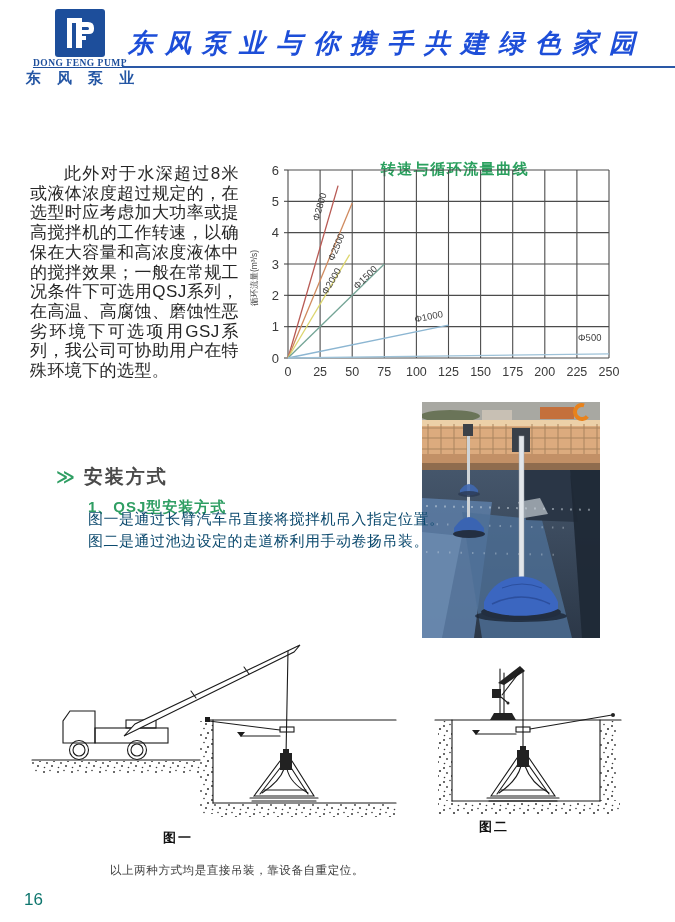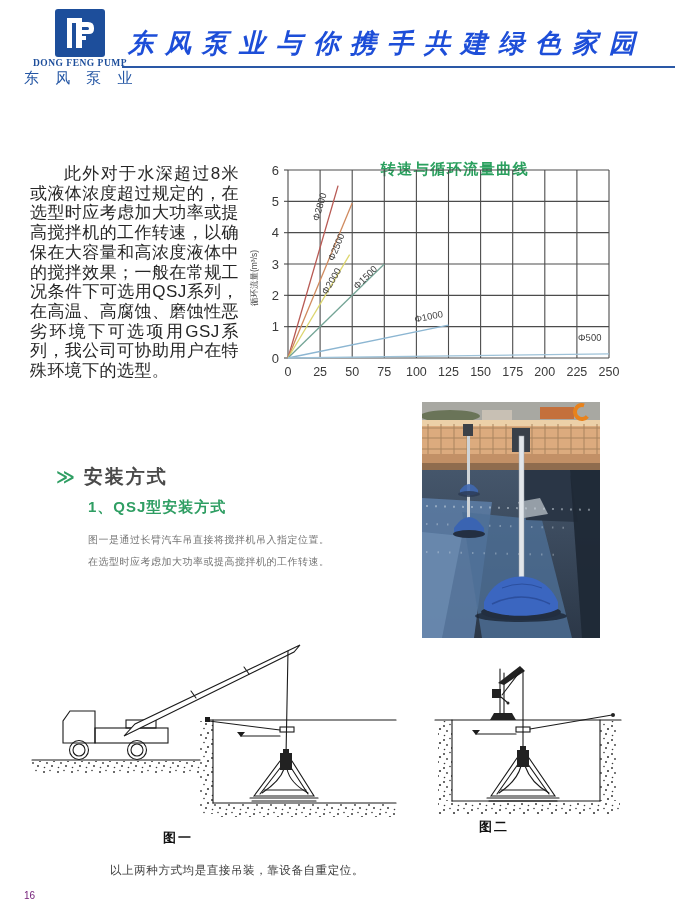--- a/index.html
+++ b/index.html
@@ -3,37 +3,37 @@
 <meta charset="utf-8">
 <style>
   html,body{margin:0;padding:0;background:#888;}
   #page{
     position:relative;width:675px;height:922px;background:#ffffff;
     font-family:"Liberation Sans","DejaVu Sans",sans-serif;
     overflow:hidden;margin:0 auto;
   }
   .abs{position:absolute;}
   
-  #company-en{left:18px;top:58px;width:124px;text-align:center;font-size:9.5px;font-weight:bold;color:#1d4e9b;letter-spacing:.5px;font-family:"Liberation Serif","DejaVu Serif",serif;}
-  #company-cn{left:18px;top:69px;width:124px;text-align:left;font-size:15px;font-weight:normal;color:#2456a4;letter-spacing:6px;text-indent:6px;}
+  #company-en{left:18px;top:58px;width:124px;text-align:center;font-size:9.5px;font-weight:bold;color:#1d4e9b;letter-spacing:.5px;font-family:"Liberation Serif","DejaVu Serif",serif;text-decoration:underline;}
+  #company-cn{left:18px;top:69px;width:124px;text-align:center;font-size:15px;font-weight:bold;color:#2456a4;letter-spacing:6px;text-indent:6px;}
   #slogan{left:128px;top:26px;width:540px;font-size:26px;font-weight:bold;font-style:italic;color:#1d4ed8;letter-spacing:11px;font-family:"DejaVu Serif","Liberation Serif",serif;}
   #header-rule{left:122px;top:66px;width:553px;height:2px;background:#2a58a6;}
   
   #intro{left:30px;top:164px;width:209px;font-size:17px;line-height:19.7px;color:#262626;text-align:justify;text-indent:2em;letter-spacing:.4px;}
   
   #chart-title{left:265px;top:128px;width:380px;text-align:center;font-size:15px;font-weight:bold;color:#2aa05e;letter-spacing:1.5px;margin-top:32px;}
   #flow-chart{left:246px;top:158px;}
   
   #install-heading{left:56px;top:464px;font-size:19px;font-weight:bold;color:#4a4a4a;letter-spacing:2px;}
   #install-heading .chev{color:#2f9e63;font-size:18px;margin-right:9px;letter-spacing:0;}
   #sub-heading{left:88px;top:498px;font-size:15px;font-weight:bold;color:#2f9e63;letter-spacing:1px;}
-  #install-desc{left:88px;top:529px;font-size:10px;line-height:22px;color:#737373;letter-spacing:.5px;}
+  #install-desc{left:88px;top:508px;font-size:15px;line-height:22px;color:#0c4a6e;letter-spacing:.5px;}
   
   #footer-note{left:110px;top:863px;font-size:11.6px;color:#3b3b3b;letter-spacing:.5px;text-align:right;}
-  #page-number{left:24px;top:890px;font-size:10px;color:#701a75;}
+  #page-number{left:24px;top:890px;font-size:17px;color:#0f766e;}
   svg text.figlab{font:bold 13px "Liberation Sans","DejaVu Sans",sans-serif;fill:#111;letter-spacing:2px;}
   .ln{stroke:#1b1b1b;stroke-width:1.1;fill:none;stroke-linecap:round;}
 </style>
 </head>
 <body>
 
 <div id="page">
 
   <div class="abs" style="left:55px;top:9px;">
     <svg width="50" height="48" viewBox="0 0 50 48">
@@ -171,21 +171,21 @@
     <path d="M80,186 Q100,178 120,186" stroke="#2c4f9e" stroke-width="1" fill="none"></path>
     <circle cx="160" cy="10" r="7" fill="none" stroke="#e8821c" stroke-width="4" stroke-dasharray="30 14" transform="rotate(40 160 10)"></circle>
   </svg>
 
   <div class="abs" id="install-heading">
     <span class="chev">≫</span><span>安装方式</span>
   </div>
   <div class="abs" id="sub-heading">1、QSJ型安装方式</div>
   <div class="abs" id="install-desc">
     <div>图一是通过长臂汽车吊直接将搅拌机吊入指定位置。</div>
-    <div>在选型时应考虑加大功率或提高搅拌机的工作转速。</div>
+    <div>图二是通过池边设定的走道桥利用手动卷扬吊装。</div>
   </div>
 
   <svg class="abs" style="left:28px;top:643px;" width="372" height="215" viewBox="0 0 372 215">
     <defs>
       <pattern id="stip1" width="14" height="14" patternUnits="userSpaceOnUse">
         <g fill="#3a3a3a">
           <circle cx="2" cy="3" r="1"></circle>
             <circle cx="8" cy="1.5" r="0.8"></circle>
             <circle cx="12" cy="6" r="1.1"></circle>
           <circle cx="5" cy="8" r="0.9"></circle>

